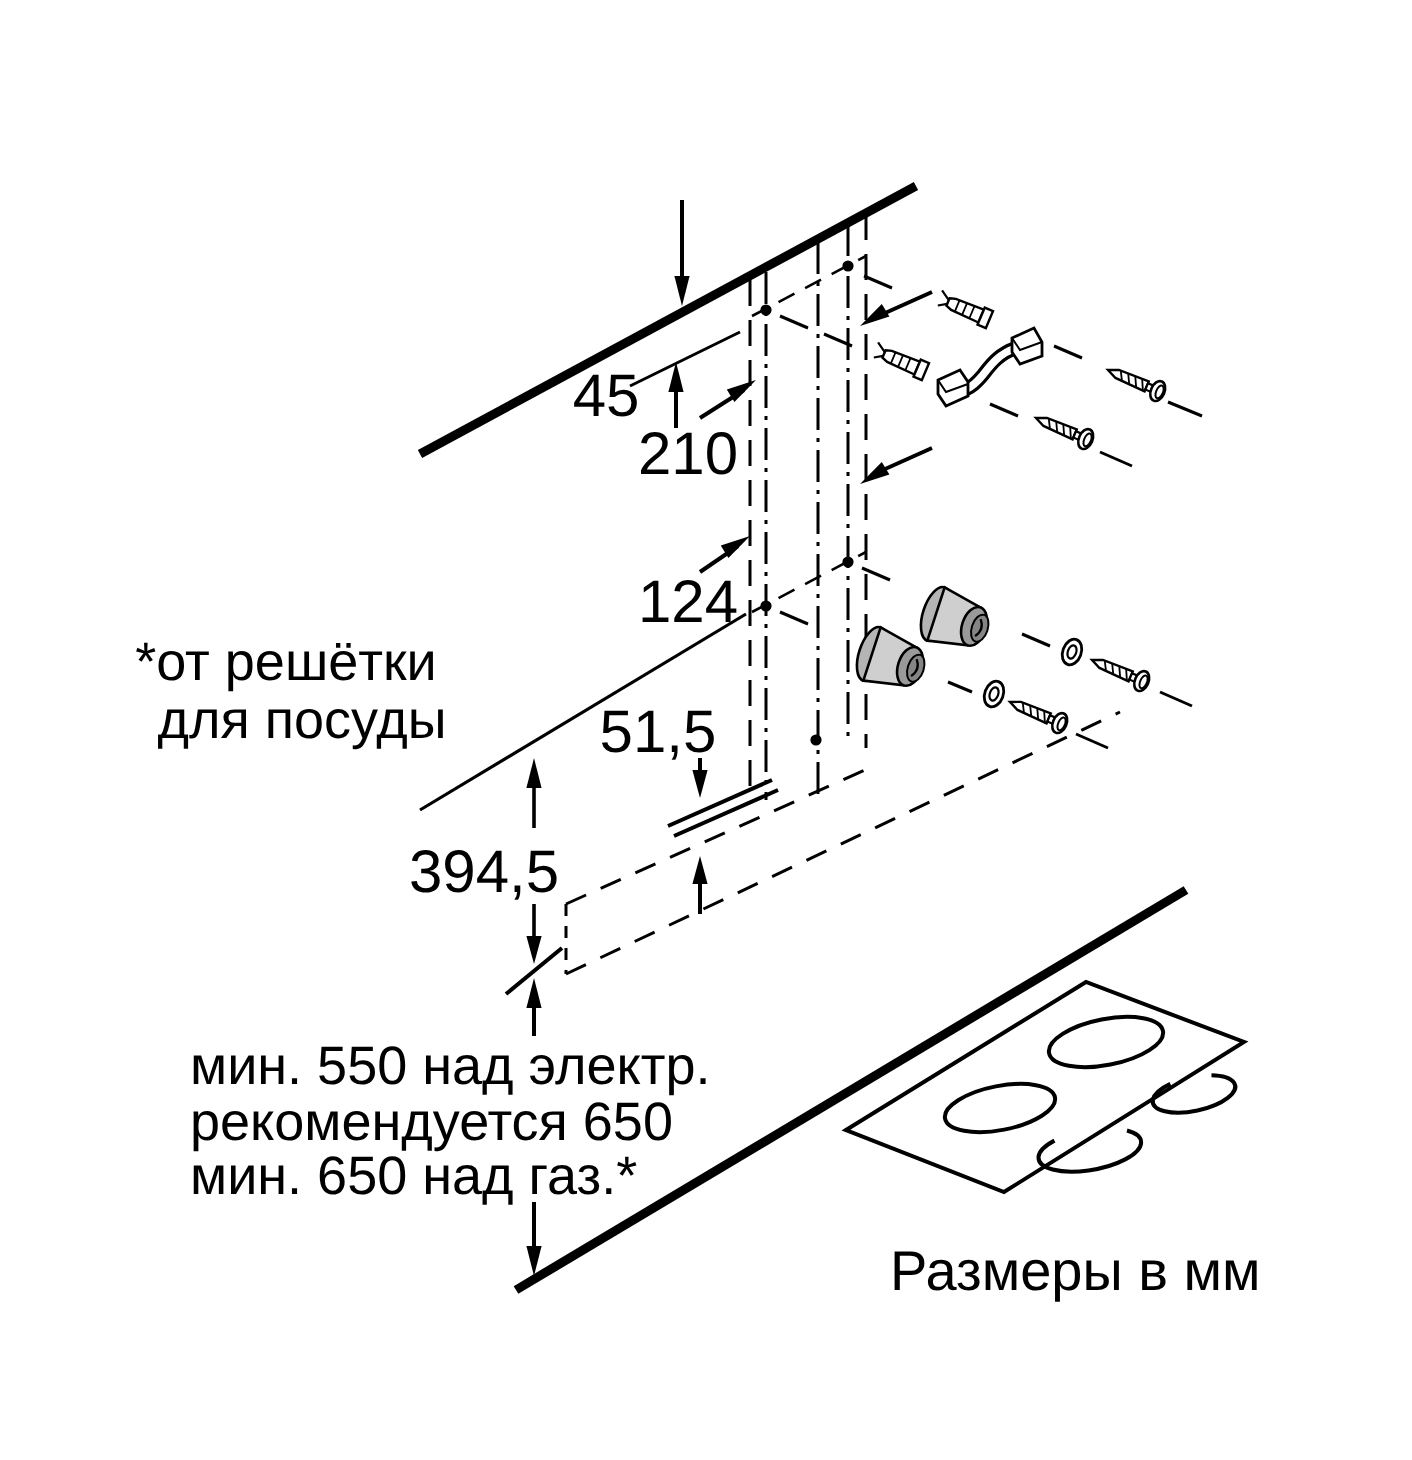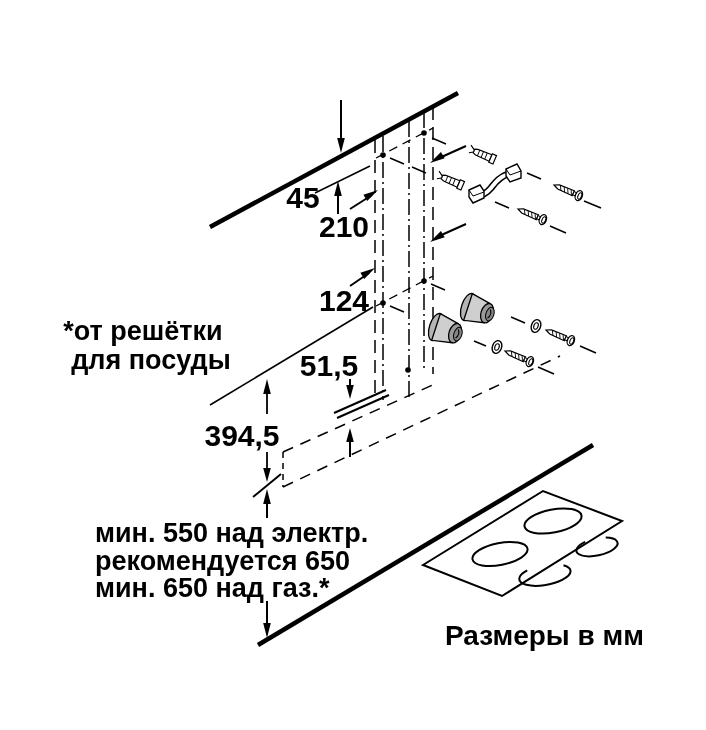--- a/index.html
+++ b/index.html
@@ -1,17 +1,17 @@
 <!DOCTYPE html>
 <html><head>
 <meta charset="utf-8">
 <style>
   html,body{margin:0;padding:0;background:#fff;}
   .page{position:relative;width:706px;height:730px;background:#fff;overflow:hidden;
-        font-family:"Liberation Sans", sans-serif;font-weight:bold;}
+        font-family:"Liberation Sans", sans-serif;}
   svg text{font-family:"Liberation Sans", sans-serif;fill:#000;}
   .dim{font-size:30px;}
   .note{font-size:27px;}
   .units{font-size:28px;}
 </style>
 </head>
 <body>
 
 <div class="page">
 <svg width="706" height="730" viewBox="0 0 706 730">

